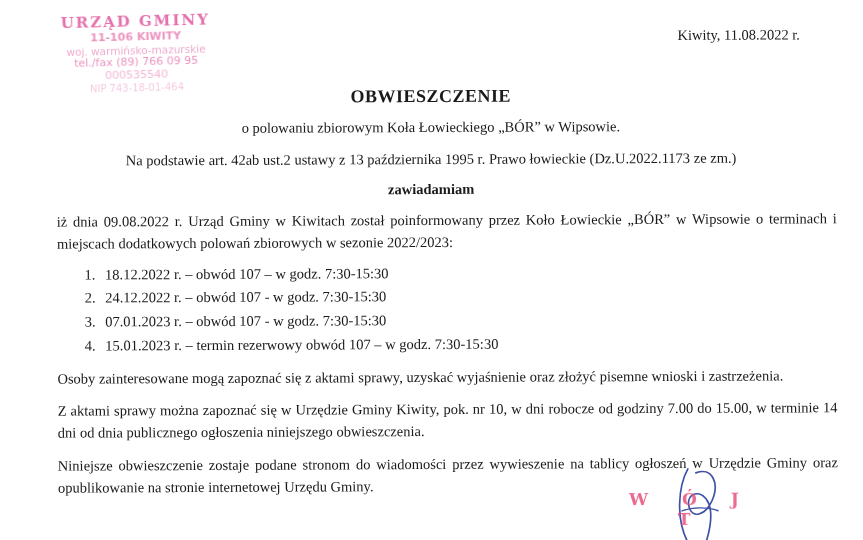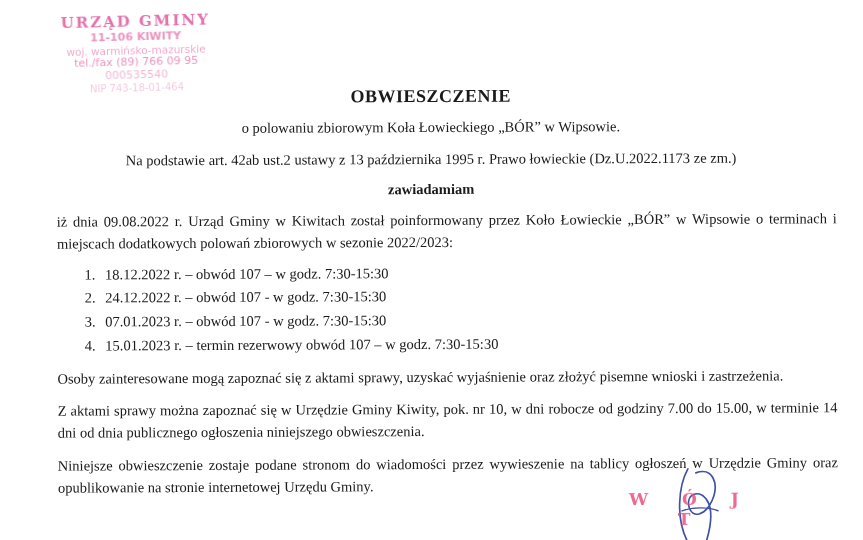--- a/index.html
+++ b/index.html
@@ -104,20 +104,21 @@
 
   <div class="stamp">
     <div class="s-line1">URZĄD GMINY</div>
     <div class="s-line2">11-106 KIWITY</div>
     <div class="s-line3">woj. warmińsko-mazurskie</div>
     <div class="s-line4">tel./fax (89) 766 09 95</div>
     <div class="s-line5">000535540</div>
     <div class="s-line6">NIP 743-18-01-464</div>
   </div>
 
+  <div class="date-line">Kiwity, 11.08.2022 r.</div>
 
   <h1 class="doc-title">OBWIESZCZENIE</h1>
 
   <div class="doc-subtitle">o polowaniu zbiorowym Koła Łowieckiego „BÓR” w Wipsowie.</div>
 
   <div class="doc-legal">Na podstawie art. 42ab ust.2 ustawy z 13 października 1995 r. Prawo łowieckie (Dz.U.2022.1173 ze zm.)</div>
 
   <div class="doc-notify">zawiadamiam</div>
 
   <div class="doc-body">

